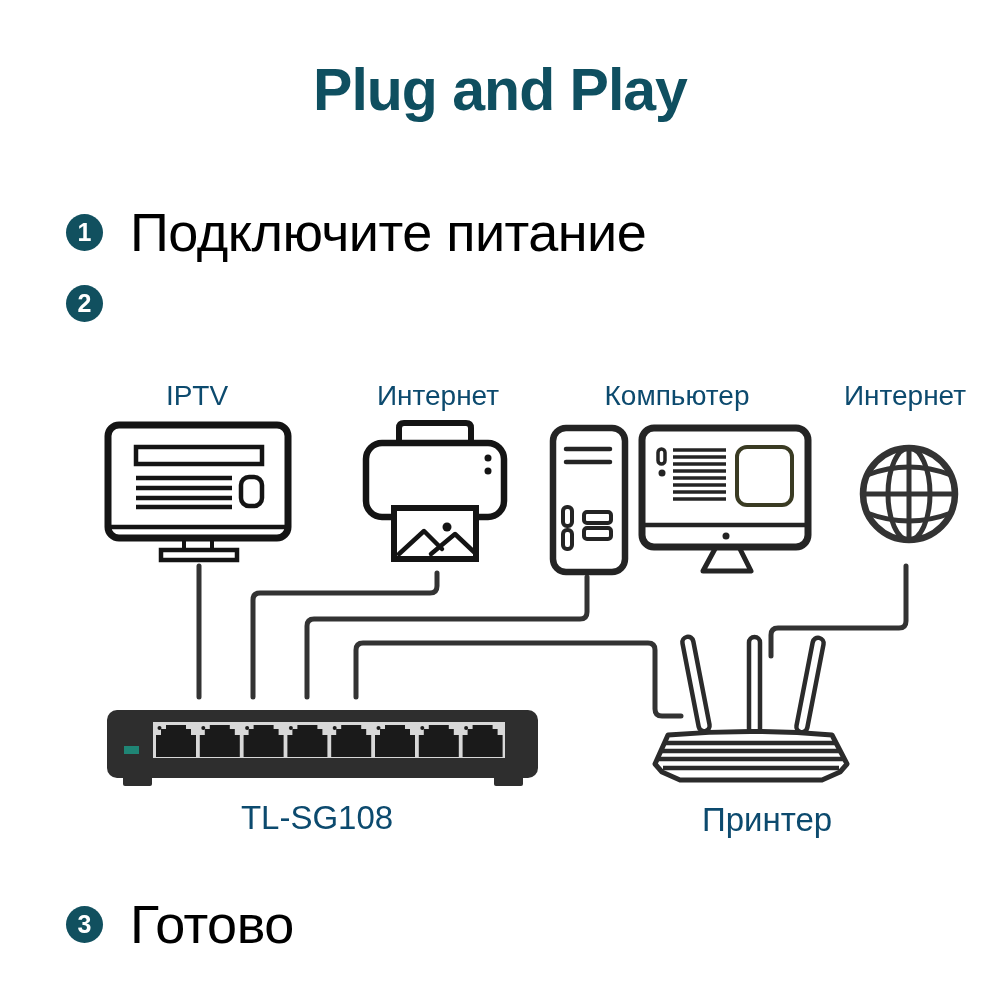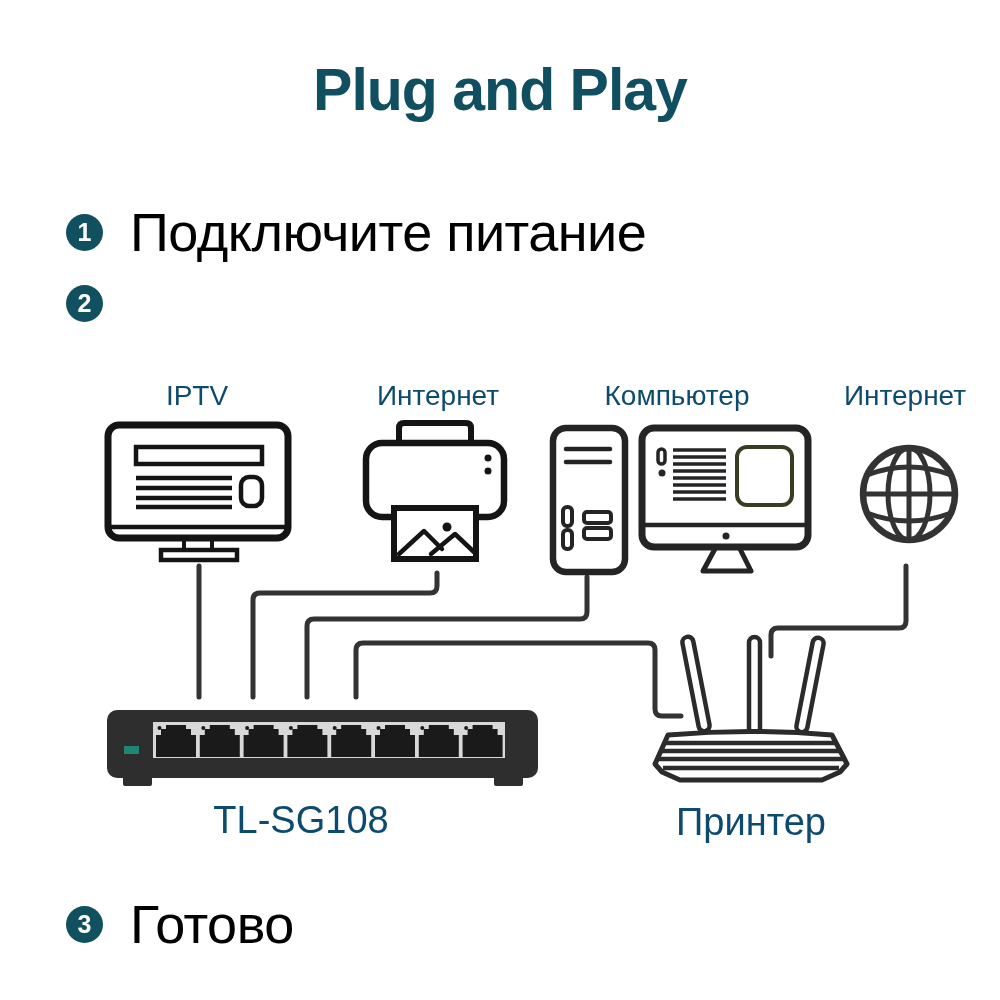--- a/index.html
+++ b/index.html
@@ -20,21 +20,21 @@
     color:#ffffff; font-size:25px; font-weight:700;
     display:flex; align-items:center; justify-content:center; flex:0 0 auto;
   }
   .step-label {
     font-size:54px; color:#000000; letter-spacing:-0.5px; white-space:nowrap;
   }
   .dev-label, .unit-label {
     position:absolute; transform:translateX(-50%); white-space:nowrap; color:#0c4a6e;
   }
   .dev-label { font-size:28px; top:380px; }
-  .unit-label { font-size:38px; }
+  .unit-label { font-size:33px;margin-left:16px; }
   svg.diagram { position:absolute; left:0; top:0; }
   .ln { fill:none; stroke:#333333; stroke-width:5; stroke-linecap:round; stroke-linejoin:round; }
 </style>
 </head>
 <body>
 
 <div class="page">
 
   <h1 class="title">Plug and Play</h1>
 

